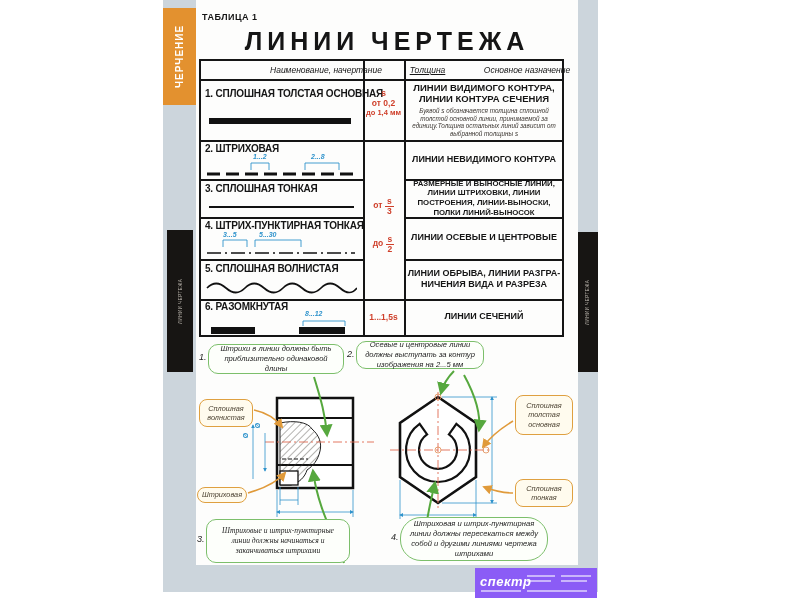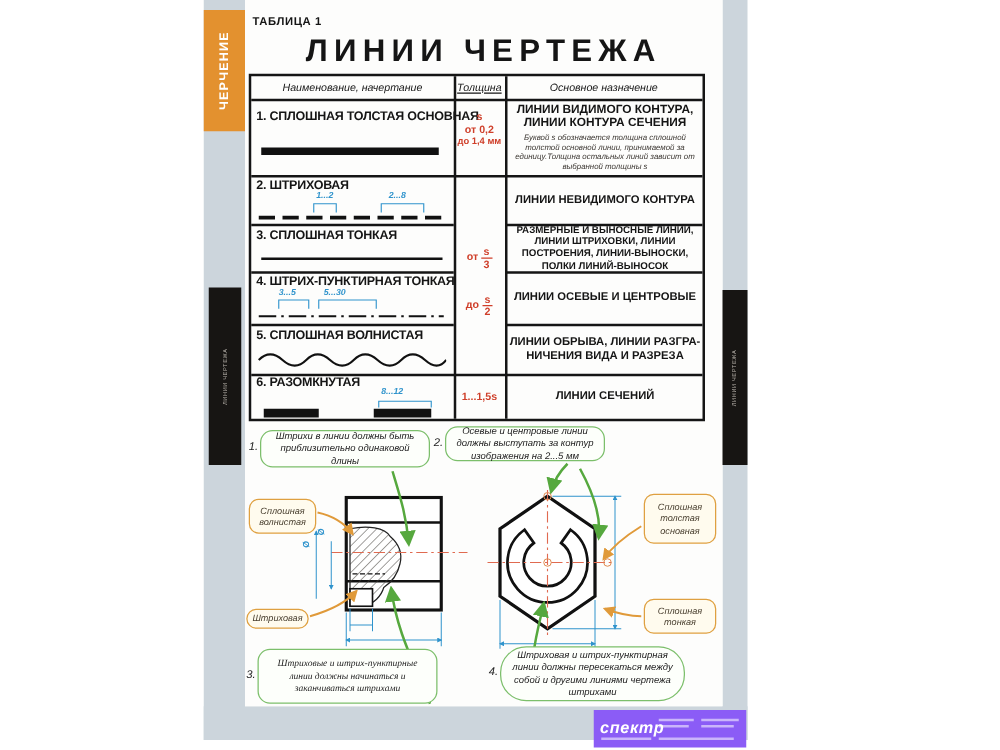--- a/index.html
+++ b/index.html
@@ -12,21 +12,21 @@
   .tab-dark{background:#171513;}
   .vtext{writing-mode:vertical-rl;transform:rotate(180deg);display:flex;align-items:center;justify-content:center;width:100%;height:100%;}
   
   #paper{left:196px;top:0;width:382px;height:565px;background:#fdfdfc;}
   .tbl-label{font-size:9px;font-weight:700;letter-spacing:.5px;}
   .title{font-size:25px;font-weight:700;letter-spacing:5px;text-align:center;white-space:nowrap;}
   
   #tbl{left:199px;top:59px;width:365px;height:278px;border:2px solid #151515;background:#fdfdfc;box-sizing:border-box;}
   .vline,.hline{background:#151515;position:absolute;}
   .cell{position:absolute;box-sizing:border-box;}
-  .hdr{font-style:italic;font-size:8.5px;display:flex;align-items:center;justify-content:center;text-align:center;}
+  .hdr{font-style:italic;font-size:8.5px;display:flex;align-items:center;justify-content:center;text-align:center;margin-left:44px;}
   .rowname{position:absolute;font-size:10px;font-weight:700;letter-spacing:-.2px;white-space:nowrap;}
   .dim{position:absolute;color:#2f93cc;font-size:7px;font-style:italic;font-weight:700;white-space:nowrap;}
   .red{color:#cf3f2a;}
   .thick-cell{display:flex;flex-direction:column;align-items:center;justify-content:flex-start;font-size:8.5px;font-weight:700;text-align:center;}
   .frac{display:inline-block;text-align:center;vertical-align:middle;line-height:1;}
   .frac .num{display:block;border-bottom:1px solid #cf3f2a;padding:0 2px;}
   .frac .den{display:block;}
   .purp{display:flex;flex-direction:column;align-items:center;justify-content:center;text-align:center;font-weight:700;line-height:1.25;}
   .purp-title{font-size:9.5px;font-weight:700;line-height:1.2;}
   .purp-note{font-size:6.3px;font-weight:400;font-style:italic;color:#3a3530;line-height:1.25;margin-top:2px;}

